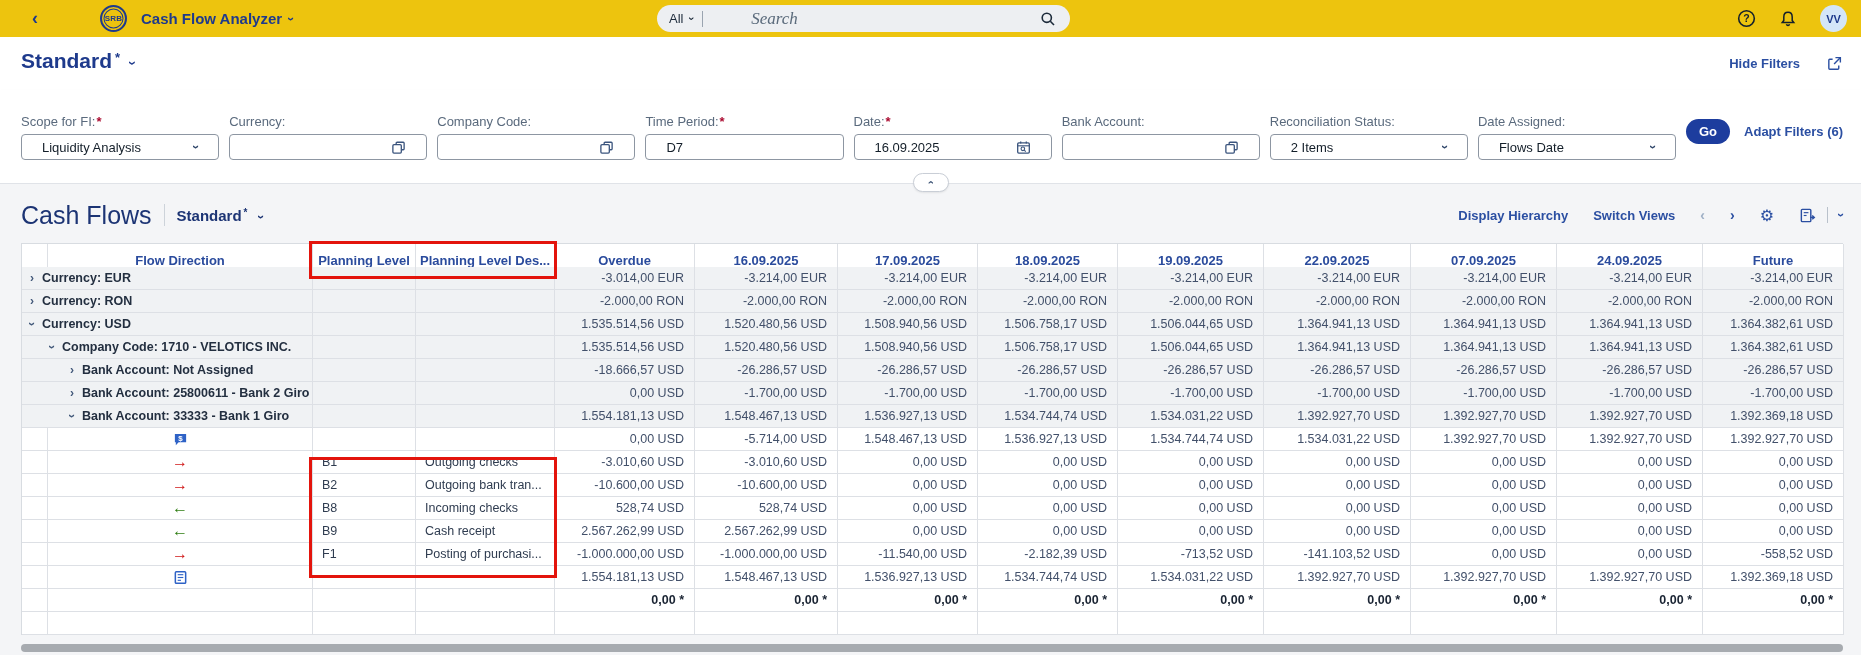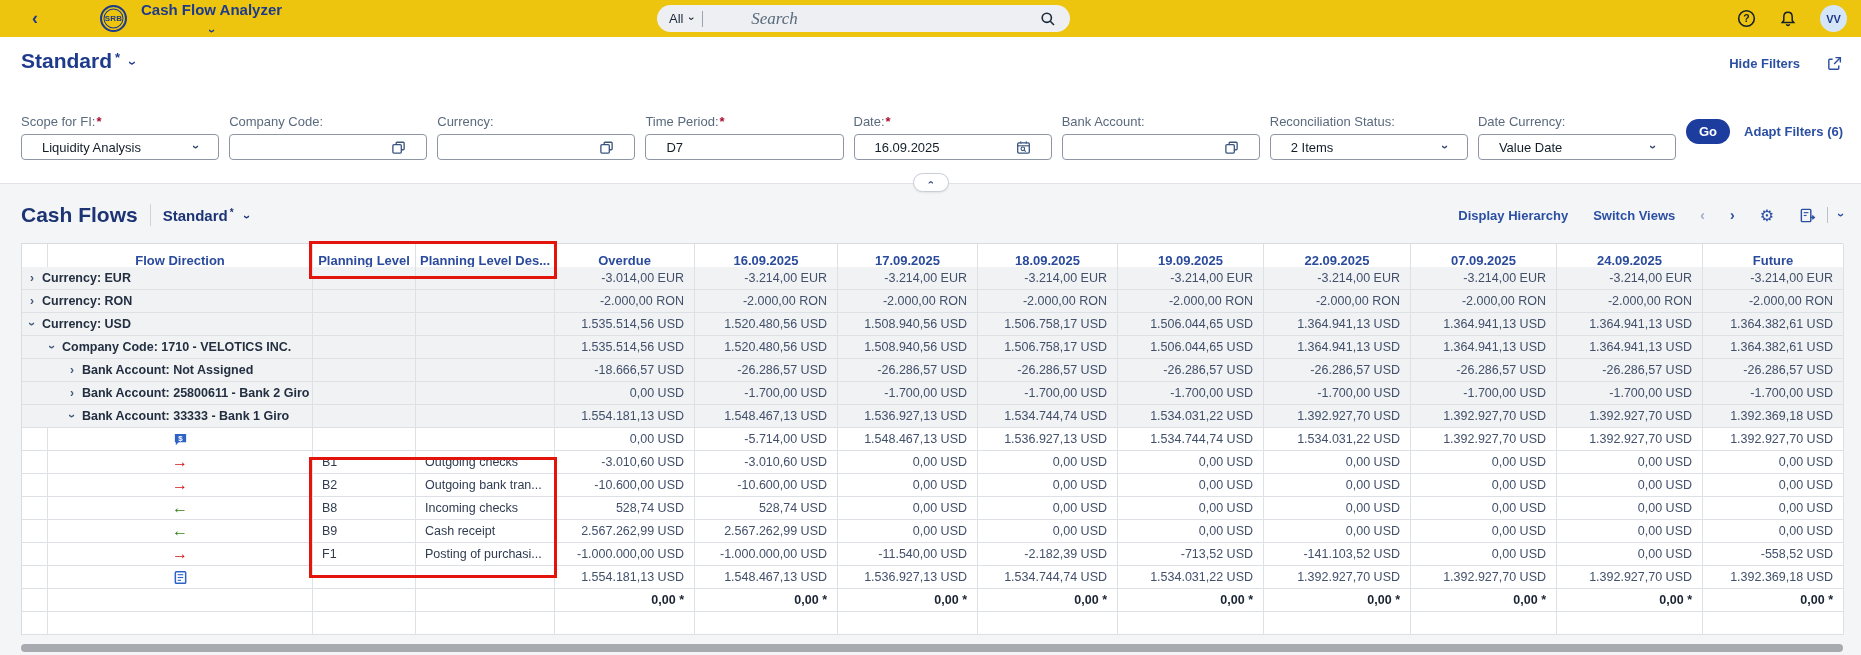--- a/index.html
+++ b/index.html
@@ -10,21 +10,21 @@
     color:#3e4c61;
   }
   #app { position:absolute; inset:0; }
 
   
   .topbar { position:absolute; left:0; top:0; width:1861px; height:37px; background:#EDC40E; }
   .tb-left { position:absolute; left:28px; top:0; height:37px; display:flex; align-items:center; gap:14px; }
   .back-chev { font-size:18px; color:#1e3a8c; font-weight:bold; cursor:pointer; padding:0 4px; }
   .logo { width:27px; height:27px; border-radius:50%; border:2px solid #1e3a8c; display:flex; align-items:center; justify-content:center;
           font-size:8px; font-weight:bold; color:#1e3a8c; letter-spacing:.2px; background:transparent; box-shadow: inset 0 0 0 1.5px #EDC40E, inset 0 0 0 2.5px #1e3a8c; margin-left: 44px;}
-  .app-title { font-size:15px; font-weight:bold; color:#1e3a8c; display:flex; align-items:center; gap:7px; cursor:pointer;flex-direction:column; }
+  .app-title { font-size:15px; font-weight:bold; color:#1e3a8c; display:flex; align-items:center; gap:7px; cursor:pointer; }
   .chev { display:inline-block; font-weight:bold; line-height:1; }
   .chev.down { transform:rotate(90deg); }
   .chev.up   { transform:rotate(-90deg); }
   .search-pill { position:absolute; left:657px; top:5px; width:413px; height:27px; background:#edeff2; border-radius:14px;
                  display:flex; align-items:center; padding:12px 12px; gap:8px; }
   .search-scope { font-size:13px; color:#1c2a3a; display:flex; align-items:center; gap:7px; cursor:pointer; }
   .search-divider { width:1px; height:16px; background:#9aa4b0; }
   .search-input { flex:1; border:none; outline:none; background:transparent; font-size:17px; color:#1c2a3a; font-family:Liberation Serif, serif;margin-left:40px; }
   .search-input::placeholder { font-style:italic; color:#5b6b7c; }
   .tb-right { position:absolute; right:14px; top:0; height:37px; display:flex; align-items:center; gap:22px; }
@@ -55,21 +55,21 @@
   .fb-actions { flex:0 0 auto; display:flex; align-items:center; gap:14px; margin-top:5px; }
   .go-btn { background:#1d3d9e; color:#fff; font-size:13px; font-weight:bold; border:none; border-radius:16px;
             padding:5px 13px; cursor:pointer; font-family:"Liberation Sans",sans-serif; }
   .collapse-pill { position:absolute; left:50%; transform:translateX(-50%); top:173px; width:36px; height:19px;
                    background:#fff; border:1px solid #c9ced6; border-radius:10px; display:flex; align-items:center; justify-content:center;
                    cursor:pointer; z-index:5; box-shadow:0 1px 2px rgba(0,0,0,.08); color:#43597a; font-size:11px; }
 
   
   .content { position:absolute; left:0; top:184px; width:1861px; height:471px; background:#f4f5f7; }
   .table-toolbar { position:absolute; left:21px; right:18px; top:14px; height:34px; display:flex; align-items:center; }
-  .tt-title { font-size:21px; font-weight:bold; color:#1c3474; }
+  .tt-title { font-size:25px; font-weight:normal; color:#1c3474; }
   .tt-sep { width:1px; height:22px; background:#cdd3da; margin:0 12px; }
   .tt-view { font-size:15px; font-weight:600; color:#1c3474; display:flex; align-items:flex-start; gap:2px; cursor:pointer; }
   .tt-view .star { font-size:10px; }
   .tt-view .chev { font-size:12px; margin-top:4px; margin-left:9px; }
   .tt-right { margin-left:auto; display:flex; align-items:center; gap:25px; }
   .nav-chev { color:#2b4fa2; font-size:14px; font-weight:bold; cursor:pointer; }
   .nav-chev.disabled { color:#9fb0c6; }
   .tt-icon { color:#2b4fa2; cursor:pointer; display:flex; align-items:center; }
   .tt-pipe { width:1px; height:16px; background:#b9c1cb; margin:0 -14px 0 -14px; }
 
@@ -162,34 +162,34 @@
 
     <div class="filter">
       <div class="filter-label"><span>Scope for FI:</span><span class="star">*</span></div>
       <div class="field">
         <span class="val">Liquidity Analysis</span>
         <span class="chev down">›</span>
       </div>
     </div>
 
     <div class="filter">
-      <div class="filter-label"><span>Company Code:</span><span class="star"></span></div>
+      <div class="filter-label"><span>Currency:</span><span class="star"></span></div>
       <div class="field">
         <span class="val"></span>
         <span class="ficon">
           <svg width="15" height="15" viewBox="0 0 16 16">
               <rect x="2" y="5" width="9" height="9" rx="1.2" fill="none" stroke="#3b557e" stroke-width="1.4"></rect>
               <path d="M5.5 4.6 V3.4 a1 1 0 0 1 1 -1 H13 a1 1 0 0 1 1 1 V9.4 a1 1 0 0 1 -1 1 H11.6" fill="none" stroke="#3b557e" stroke-width="1.4"></path>
             </svg>
         </span>
       </div>
     </div>
 
     <div class="filter">
-      <div class="filter-label"><span>Currency:</span><span class="star"></span></div>
+      <div class="filter-label"><span>Company Code:</span><span class="star"></span></div>
       <div class="field">
         <span class="val"></span>
         <span class="ficon">
           <svg width="15" height="15" viewBox="0 0 16 16">
               <rect x="2" y="5" width="9" height="9" rx="1.2" fill="none" stroke="#3b557e" stroke-width="1.4"></rect>
               <path d="M5.5 4.6 V3.4 a1 1 0 0 1 1 -1 H13 a1 1 0 0 1 1 1 V9.4 a1 1 0 0 1 -1 1 H11.6" fill="none" stroke="#3b557e" stroke-width="1.4"></path>
             </svg>
         </span>
       </div>
     </div>
@@ -233,23 +233,23 @@
 
     <div class="filter">
       <div class="filter-label"><span>Reconciliation Status:</span><span class="star"></span></div>
       <div class="field">
         <span class="val">2 Items</span>
         <span class="chev down">›</span>
       </div>
     </div>
 
     <div class="filter">
-      <div class="filter-label"><span>Date Currency:</span><span class="star"></span></div>
-      <div class="field">
-        <span class="val">Value Date</span>
+      <div class="filter-label"><span>Date Assigned:</span><span class="star"></span></div>
+      <div class="field">
+        <span class="val">Flows Date</span>
         <span class="chev down">›</span>
       </div>
     </div>
 
     <div class="fb-actions">
       <button class="go-btn">Go</button>
       <span class="link">Adapt Filters (6)</span>
     </div>
   </div>
 

